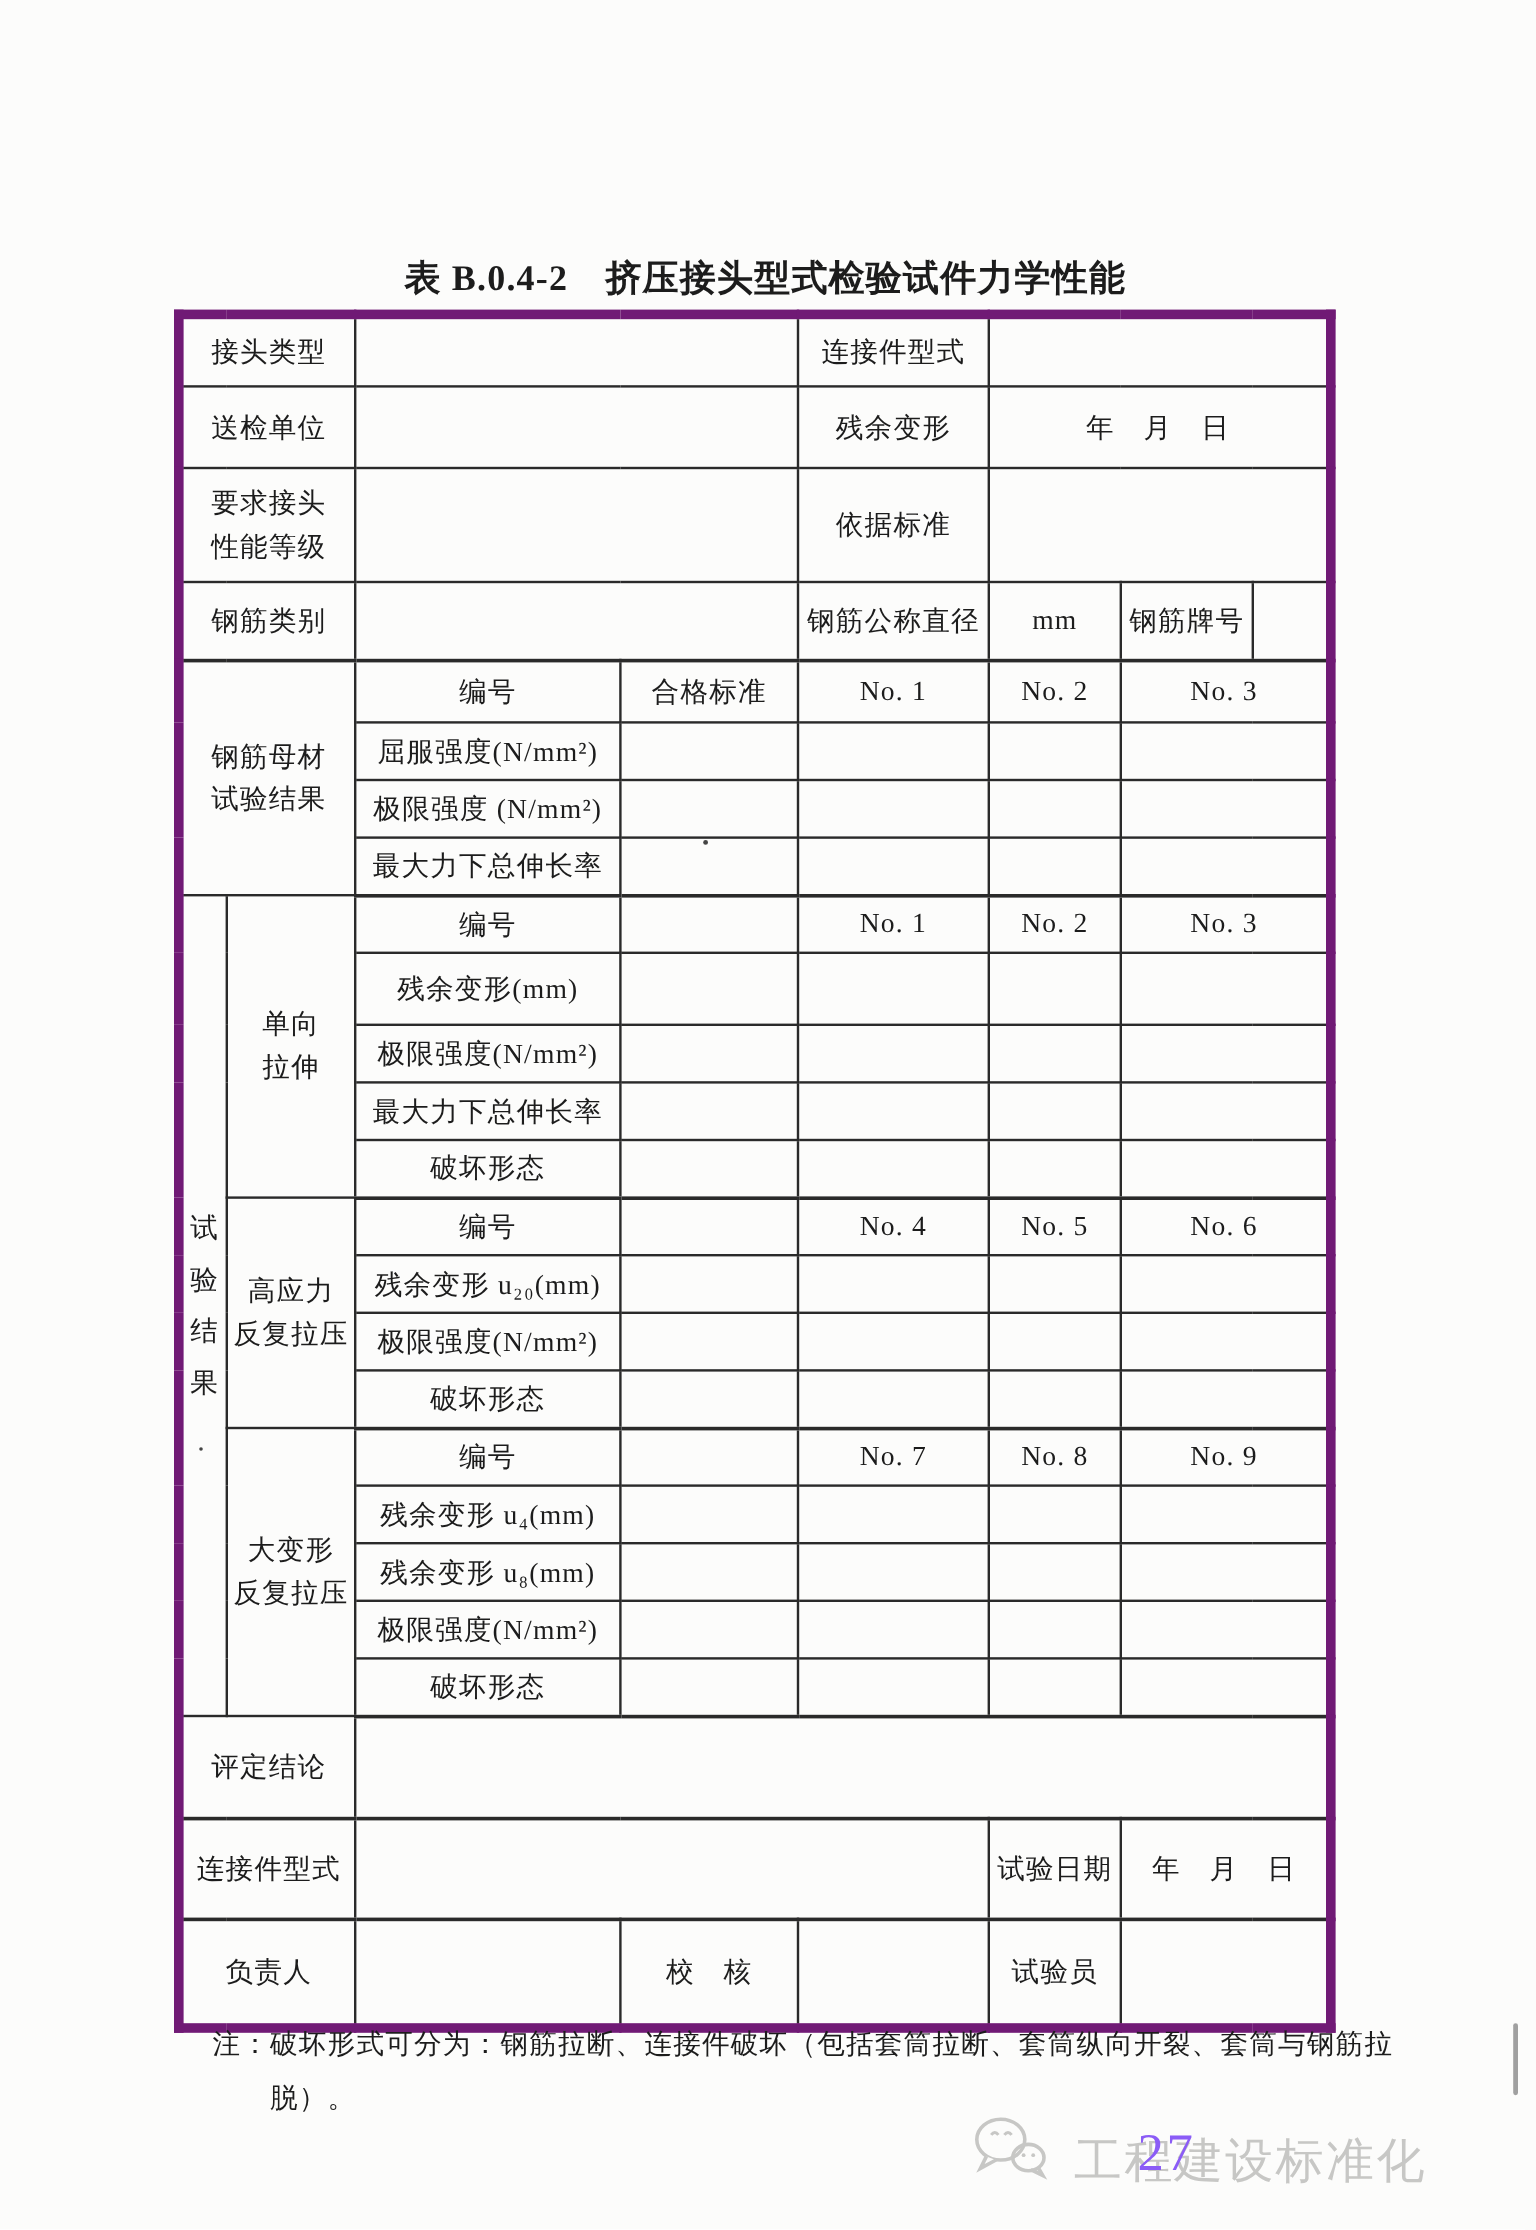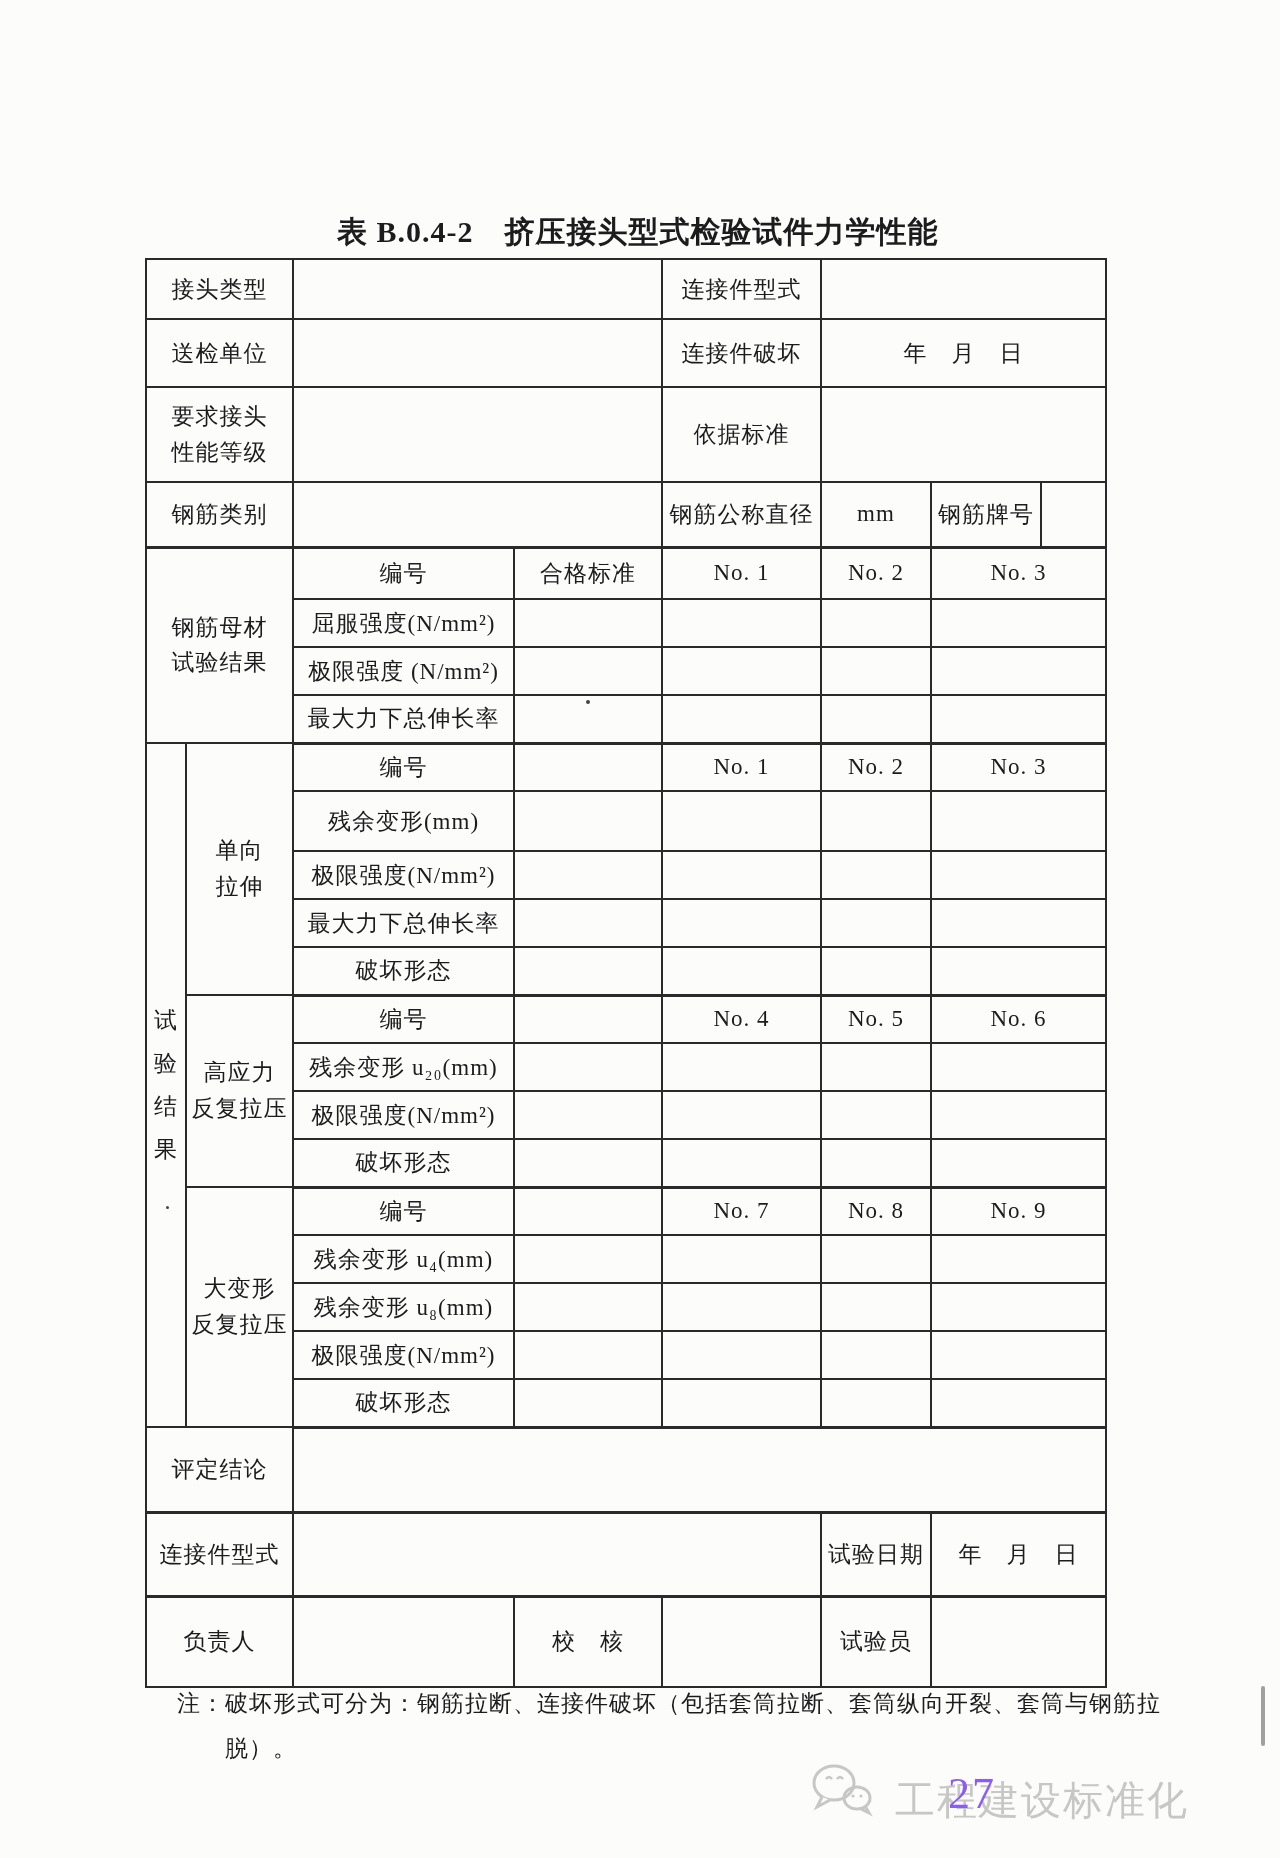--- a/index.html
+++ b/index.html
@@ -10,21 +10,21 @@
     color:#1c1c1c;
   }
   .title {
     position:absolute; left:337px; top:212px;
     font-size:30px; font-weight:bold; letter-spacing:1px;
     white-space:nowrap;
   }
   table.form {
     position:absolute; left:145px; top:258px; width:960px;
     border-collapse:collapse; table-layout:fixed;
-    border:1px solid #701a75;
+    border:8px solid #701a75;
   }
   table.form td {
     border:2px solid #2a2a2a;
     text-align:center; vertical-align:middle;
     font-size:23px; padding:0; overflow:hidden;
     letter-spacing:1px;
   }
   tr.sec td { border-bottom-width:3px;margin-left:28px; }
   .pre { white-space:pre-line; line-height:1.55; }
   .vtext { white-space:pre-line; line-height:1.88; font-size:22px; }
@@ -76,21 +76,21 @@
         <tr style="height:60px">
       <td colspan="2">接头类型</td>
       <td colspan="2"></td>
       <td>连接件型式</td>
       <td colspan="3"></td>
     </tr>
 
     <tr style="height:68px">
       <td colspan="2">送检单位</td>
       <td colspan="2"></td>
-      <td>连接件破坏</td>
+      <td>残余变形</td>
       <td colspan="3" class="datecell">年　月　日</td>
     </tr>
 
     <tr style="height:95px">
       <td colspan="2" class="pre">要求接头
 性能等级</td>
       <td colspan="2"></td>
       <td>依据标准</td>
       <td colspan="3"></td>
     </tr>

